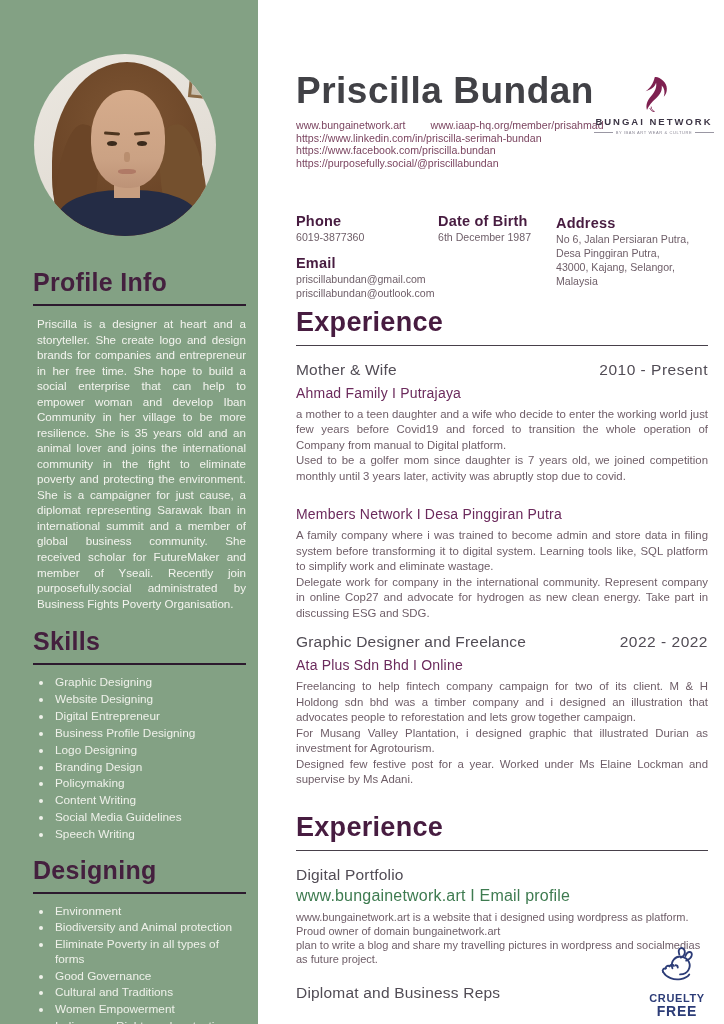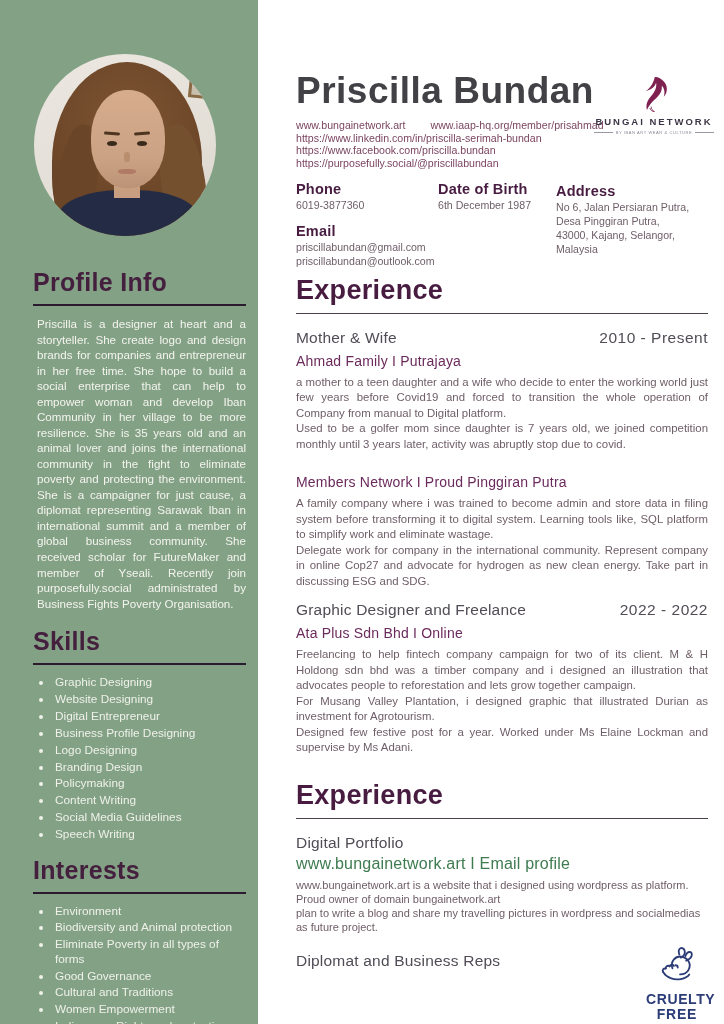--- a/index.html
+++ b/index.html
@@ -38,21 +38,21 @@
   .s-list li{font-size:11.8px;line-height:1.22;color:#eff1ea;margin-bottom:2.5px;padding-left:2px;}
   
   .main{position:absolute;left:258px;top:0;width:466px;height:1024px;padding:0 16px 8px 38px;}
   .name{margin-top:72px;font-size:37px;font-weight:700;color:#414146;letter-spacing:0.5px;line-height:1.05;}
   .subname{font-size:16px;color:#707075;letter-spacing:4.2px;margin-top:5px;white-space:nowrap;}
   .links{margin-top:8px;font-size:10.6px;line-height:1.2;color:#7b4560;}
   .links a{color:#7b4560;text-decoration:none;}
   .links-row1 span+span{margin-left:22px;}
   .contact{display:flex;margin-top:11px;}
   .c-col1{width:142px;} .c-col2{width:118px;} .c-col3{flex:1;padding-top:2px;}
-  .c-label{font-size:14.5px;font-weight:700;color:#471c40;margin-bottom:2px;letter-spacing:0.2px;}
+  .c-label{font-size:14.5px;font-weight:700;color:#471c40;margin-bottom:2px;letter-spacing:0.2px;margin-top:32px;}
   .c-val{font-size:10.6px;color:#6e5e68;line-height:1.32;}
   .c-email{margin-top:10px;}
   .x-head{font-size:27px;font-weight:700;color:#471c40;letter-spacing:0.3px;margin-top:6px;}
   .x-rule{height:1px;background:#47404a;margin-top:7px;}
   .entry{margin-top:15px;}
   .e-toprow{display:flex;justify-content:space-between;align-items:center;}
   .e-title{font-size:15.5px;color:#514c55;letter-spacing:0.2px;}
   .e-date{font-size:15.5px;color:#514c55;letter-spacing:0.5px;}
   .e-sub{font-size:14px;color:#6b2a5c;margin-top:6px;letter-spacing:0.2px;}
   .e-sub.green{color:#3e7b50;}
@@ -61,21 +61,21 @@
   .e-lines{margin-top:5px;font-size:11px;color:#6e5d67;line-height:1.28;}
   
   .logo{position:absolute;left:594px;top:74px;width:120px;text-align:center;}
   .logo svg{display:block;margin:0 auto;}
   .logo-name{font-size:9.5px;font-weight:700;letter-spacing:2px;color:#3c3545;margin-top:2px;white-space:nowrap;}
   .logo-tagrow{display:flex;align-items:center;gap:3px;margin-top:3px;}
   .logo-tagrow .tl{flex:1;height:1px;background:#9a97a3;}
   .logo-tagline{font-size:4px;letter-spacing:0.6px;color:#8a8795;white-space:nowrap;}
   
   .stamp{position:absolute;left:646px;top:944px;width:62px;text-align:center;color:#2c3c77;}
-  .stamp-t1{font-size:14px;font-weight:700;letter-spacing:0.6px;line-height:1.1;}
+  .stamp-t1{font-size:11px;font-weight:700;letter-spacing:0.6px;line-height:1.1;}
   .stamp-t2{font-size:14px;font-weight:700;letter-spacing:0.8px;line-height:1.0;}
 </style>
 </head>
 <body>
 
 <div class="page">
 
   <div class="sidebar">
 
     <div class="photo">
@@ -111,21 +111,21 @@
         <li>Logo Designing</li>
         <li>Branding Design</li>
         <li>Policymaking</li>
         <li>Content Writing</li>
         <li>Social Media Guidelines</li>
         <li>Speech Writing</li>
       </ul>
     </div>
 
     <div class="s-section" style="margin-top:14px;">
-      <div class="s-head">Interests</div>
+      <div class="s-head">Designing</div>
       <div class="s-rule"></div>
       <ul class="s-list">
         <li>Environment</li>
         <li>Biodiversity and Animal protection</li>
         <li>Eliminate Poverty in all types of forms</li>
         <li>Good Governance</li>
         <li>Cultural and Traditions</li>
         <li>Women Empowerment</li>
         <li>Indigenous Rights and protecting the marginalised</li>
 
@@ -178,21 +178,21 @@
         <span class="e-date">2010 - Present</span>
       </div>
       <div class="e-sub">Ahmad Family I Putrajaya</div>
       <div class="e-body">
         <p>a mother to a teen daughter and a wife who decide to enter the working world just few years before Covid19 and forced to transition the whole operation of Company from manual to Digital platform.</p>
         <p>Used to be a golfer mom since daughter is 7 years old, we joined competition monthly until 3 years later, activity was abruptly stop due to covid.</p>
       </div>
     </div>
 
     <div class="entry" style="margin-top:22px;">
-      <div class="e-sub">Members Network I Proud Pinggiran Putra</div>
+      <div class="e-sub">Members Network I Desa Pinggiran Putra</div>
       <div class="e-body">
         <p>A family company where i was trained to become admin and store data in filing system before transforming it to digital system. Learning tools like, SQL platform to simplify work and eliminate wastage.</p>
         <p>Delegate work for company in the international community. Represent company in online Cop27 and advocate for hydrogen as new clean energy.  Take part in discussing ESG and SDG.</p>
       </div>
     </div>
 
     <div class="entry" style="margin-top:12px;">
       <div class="e-toprow">
         <span class="e-title">Graphic Designer and Freelance</span>
         <span class="e-date">2022 - 2022</span>

